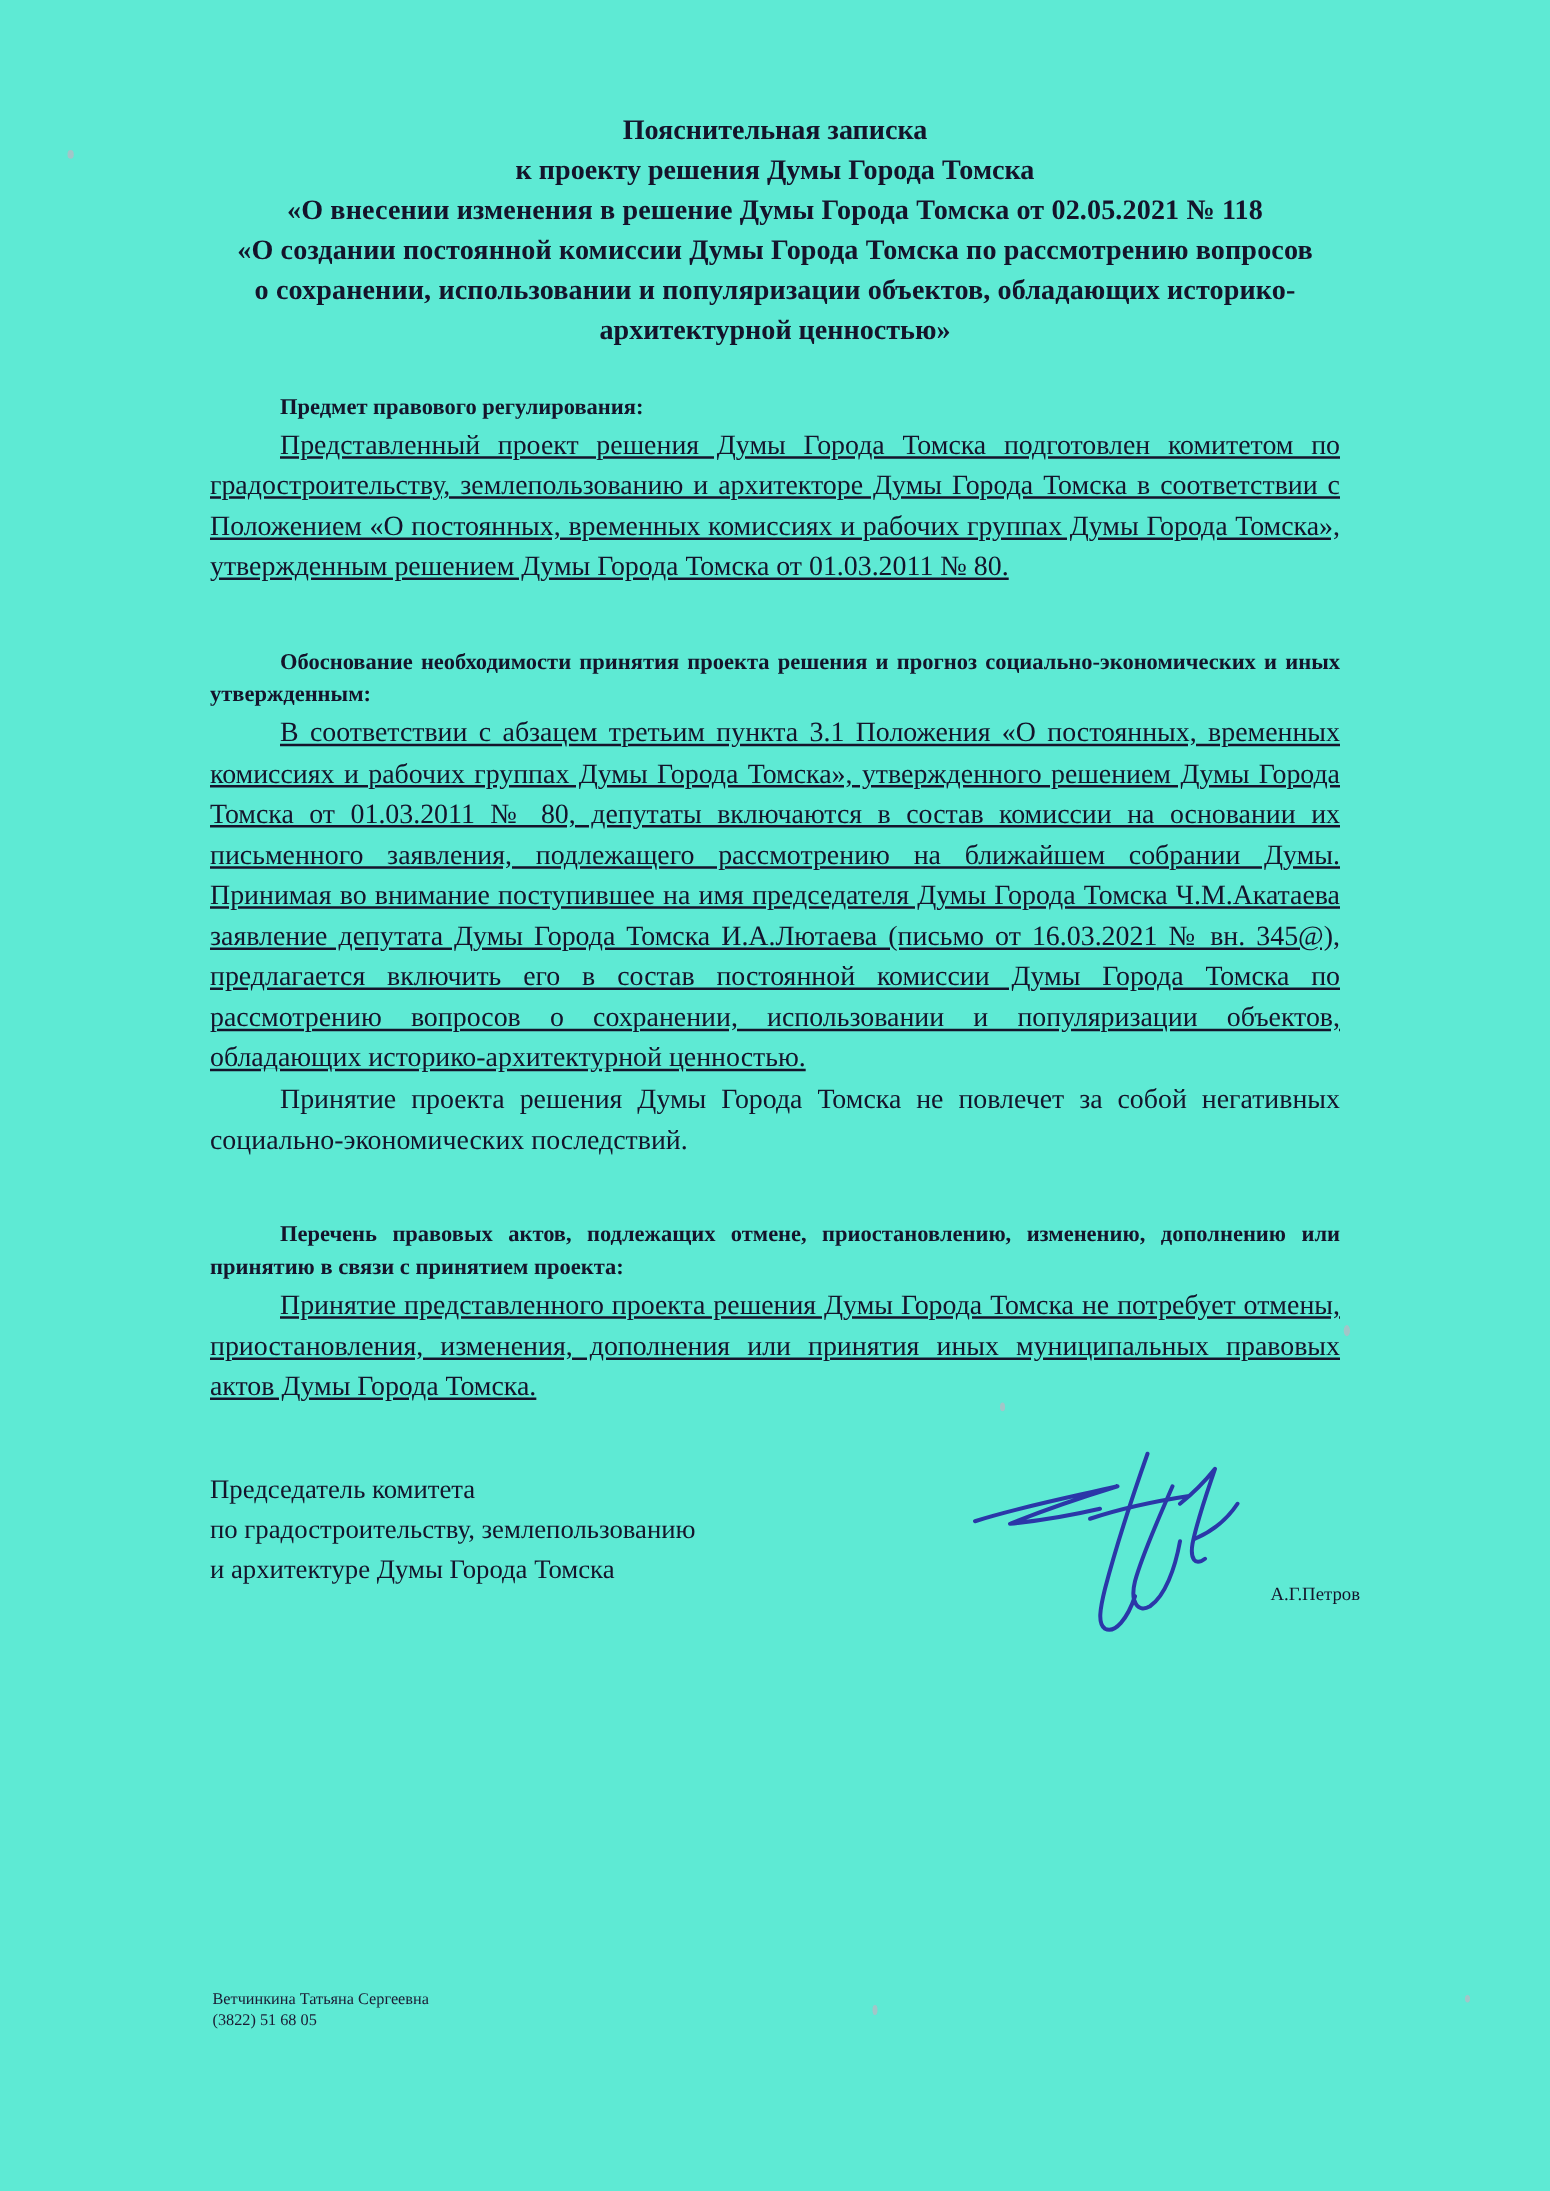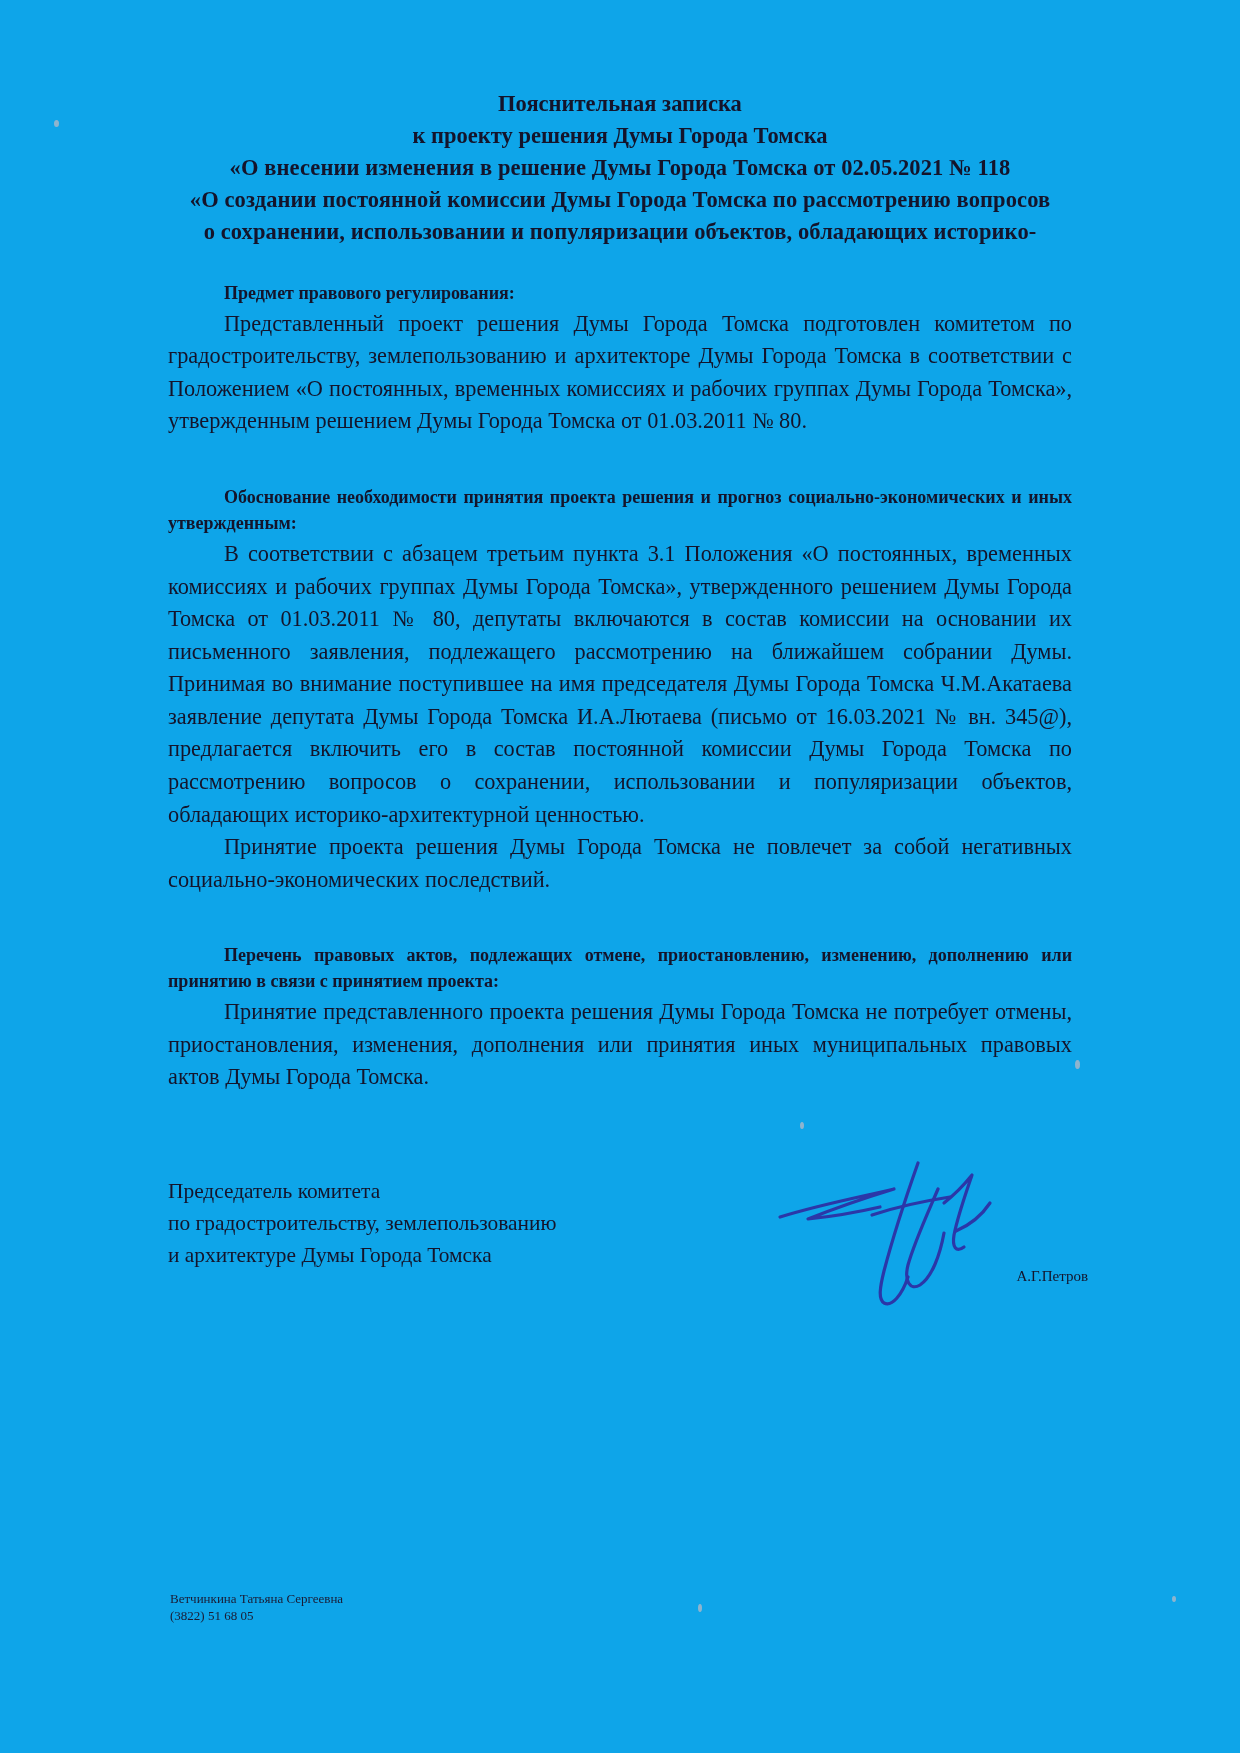--- a/index.html
+++ b/index.html
@@ -9,21 +9,21 @@
   }
   body {
     font-family: "Liberation Serif", serif;
     color: #14142b;
   }
   .page {
     position: relative;
     width: 1240px;
     height: 1753px;
     margin: 0 auto;
-    background: #0ea5e9;
+    background: #5eead4;
     overflow: hidden;
   }
   .content {
     position: absolute;
     left: 168px;
     top: 88px;
     width: 904px;
   }
   .title-block {
     text-align: center;
@@ -53,20 +53,21 @@
     font-size: 22.3px;
     line-height: 1.46;
     text-align: justify;
     text-align-last: left;
     text-indent: 56px;
     margin: 0;
     hyphens: none;
   }
   p.body-text.tight {
     margin-top: 2px;
+    text-decoration: underline;
   }
   .gap-sm { height: 6px; }
   .gap-md { height: 20px; }
 
   .sign-block {
     position: absolute;
     left: 168px;
     top: 1175px;
     width: 920px;
     font-size: 21.4px;
@@ -121,20 +122,21 @@
   <div class="speck" style="left:1172px; top:1596px; width:4px; height:6px;"></div>
 
   <div class="content">
 
     <div class="title-block">
       <span class="line">Пояснительная записка</span>
       <span class="line">к проекту решения Думы Города Томска</span>
       <span class="line wide">«О внесении изменения в решение Думы Города Томска от 02.05.2021 № 118</span>
       <span class="line wide">«О создании постоянной комиссии Думы Города Томска по рассмотрению вопросов</span>
       <span class="line wide">о сохранении, использовании и популяризации объектов, обладающих историко-</span>
+      <span class="line">архитектурной ценностью»</span>
     </div>
 
     <div class="gap-sm"></div>
 
     <div class="section-head"><span class="indent"></span><span>Предмет правового регулирования:</span></div>
     <p class="body-text tight">Представленный проект решения Думы Города Томска подготовлен комитетом по градостроительству, землепользованию и архитекторе Думы Города Томска в соответствии с Положением «О постоянных, временных комиссиях и рабочих группах Думы Города Томска», утвержденным решением Думы Города Томска от 01.03.2011 № 80.</p>
 
     <div class="gap-md"></div>
 
     <div class="section-head"><span class="indent"></span><span>Обоснование необходимости принятия проекта решения и прогноз социально-экономических и иных утвержденным:</span></div>

